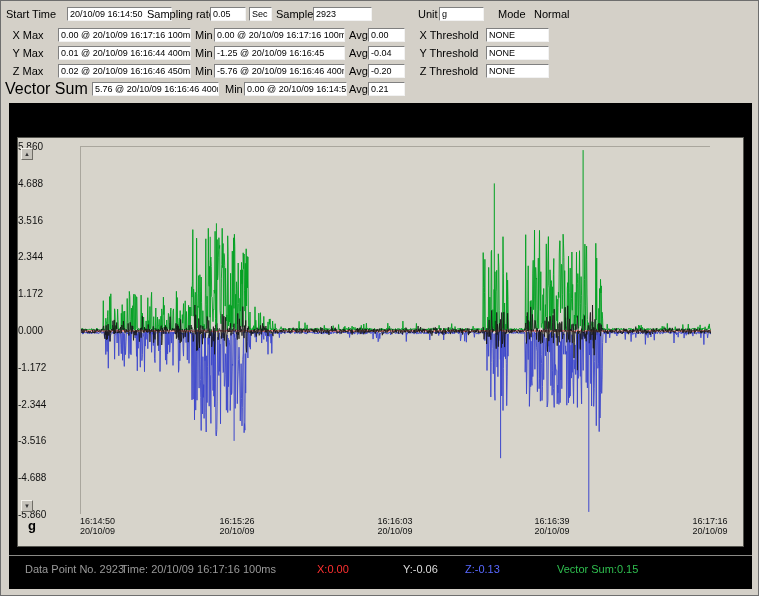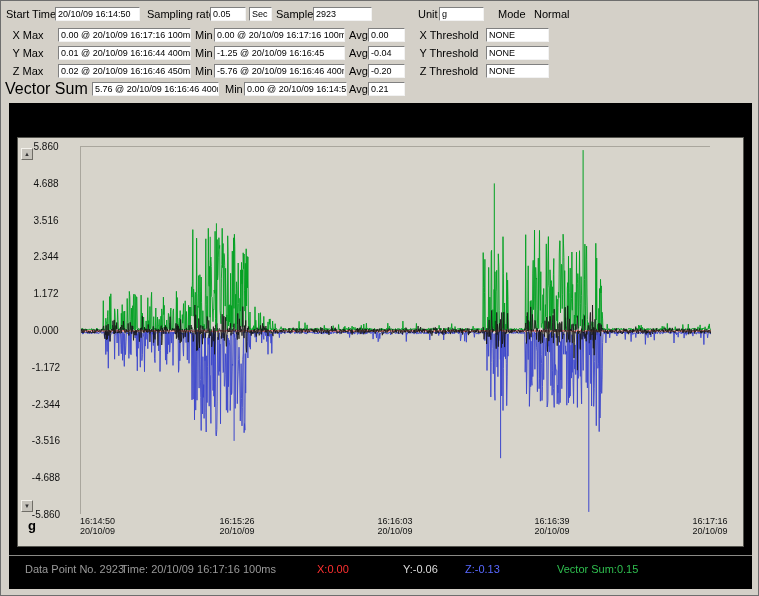--- a/index.html
+++ b/index.html
@@ -7,21 +7,21 @@
   .window{position:relative;width:759px;height:596px;background:#d4d0c8;border:1px solid #6e6e6e;overflow:hidden}
   .header{position:absolute;left:0;top:0;width:100%;height:102px}
   .hrow{position:absolute;left:2px;right:2px;height:14px}
   .lbl{position:absolute;top:0;font-size:11px;line-height:14px;color:#000;white-space:nowrap}
   .rlbl{text-align:center}
   .box{position:absolute;top:0;height:14px;background:#fff;border:1px solid;border-color:#808080 #f2f2f2 #f2f2f2 #808080;font-size:9px;line-height:12px;padding:0 2px;color:#000;white-space:nowrap;overflow:hidden}
   .main{position:absolute;left:8px;top:102px;width:743px;height:486px;background:#000}
   .toolbar{position:absolute;left:10px;top:8px;height:20px;white-space:nowrap}
   .tbtn{display:inline-block;margin-right:8px;min-width:68px;height:18px;background:#76e7e7;border:2px solid;border-color:#d9ffff #0c6868 #0c6868 #d9ffff;font-family:"Liberation Sans",sans-serif;font-size:11px;font-weight:bold;color:#000;padding:0 6px;line-height:13px;cursor:pointer}
   .chart-panel{position:absolute;left:8px;top:34px;width:727px;height:410px;background:#d7d4cb;border:1px solid #55554f}
-  .ytick{position:absolute;left:0;width:56px;text-align:center;font-size:10px;color:#111}
+  .ytick{position:absolute;left:0;width:56px;text-align:left;font-size:10px;color:#111}
   .plot{position:absolute;left:62px;top:8px;width:630px;height:368px;background:#d7d4cb;border-top:1px solid #a9a69d;border-left:1px solid #a9a69d}
   .xtick{position:absolute;top:378px;font-size:9px;line-height:10px;color:#111;text-align:center}
   .xtick span{display:block}
   .center{transform:translateX(-50%)}
   .gunit{position:absolute;left:10px;top:380px;font-size:13px;font-weight:bold;color:#000}
   .yscroll{position:absolute;left:3px;width:12px;height:12px;background:#c6c3bb;border:1px solid;border-color:#f4f2ec #6f6d66 #6f6d66 #f4f2ec;font-size:6px;line-height:9px;text-align:center;color:#333;cursor:pointer}
   .statusbar{position:absolute;left:0;top:452px;width:100%;height:30px;border-top:1px solid #8a8a86;font-size:11px;line-height:26px}
   .stitem{position:absolute;top:0;white-space:nowrap}
   .st-gray{color:#9a9a9a}
   .st-x{color:#ff3030}
@@ -31,21 +31,21 @@
 </style>
 </head>
 <body>
 
 <div class="window">
 
   <div class="header">
 
     <div class="hrow" style="top:6px">
       <span class="lbl" style="left:3px">Start Time</span>
-      <span class="box" style="left:52px;width:85px">20/10/09 16:14:50</span>
+      <span class="box" style="left:64px;width:105px">20/10/09 16:14:50</span>
       <span class="lbl" style="left:144px">Sampling rate</span>
       <span class="box" style="left:207px;width:36px">0.05</span>
       <span class="box" style="left:246px;width:23px">Sec</span>
       <span class="lbl" style="left:273px">Samples</span>
       <span class="box" style="left:310px;width:59px">2923</span>
       <span class="lbl" style="left:415px">Unit</span>
       <span class="box" style="left:436px;width:45px">g</span>
       <span class="lbl" style="left:495px">Mode</span>
       <span class="lbl" style="left:531px">Normal</span>
     </div>

